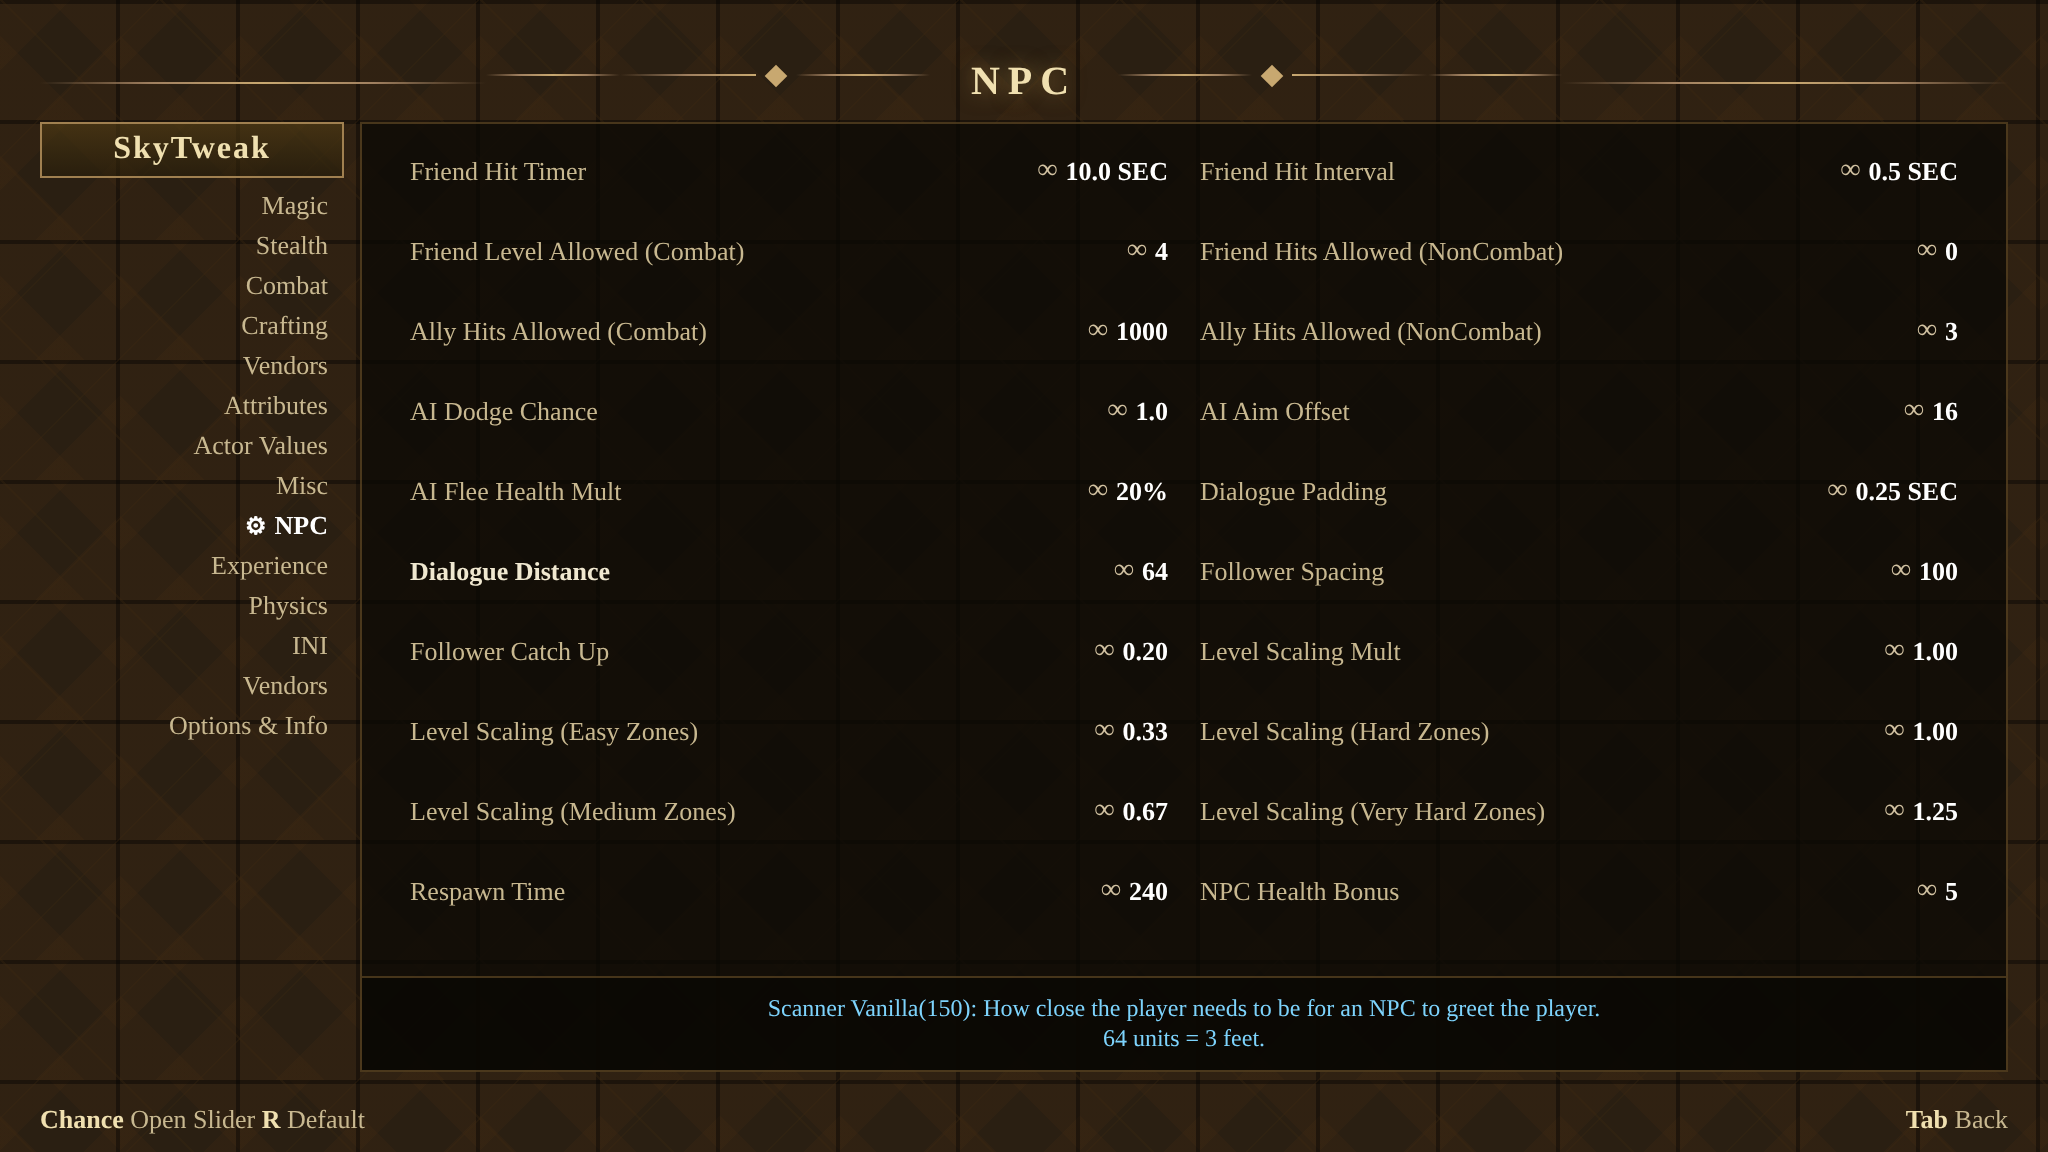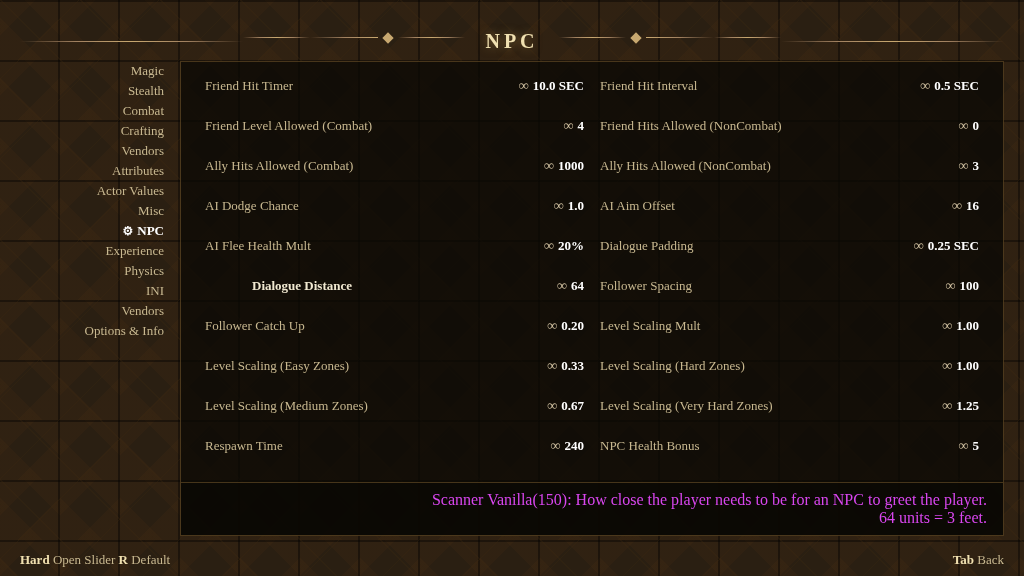--- a/index.html
+++ b/index.html
@@ -140,21 +140,20 @@
       justify-content: space-between;
       padding: 3px 8px;
       font-size: 13px;
       color: #d0c0a0;
       min-height: 24px;
     }
 
     .setting-row.bold-row {
       font-weight: bold;
       color: #f0e8d0;
-      margin-left: 47px;
     }
 
     .setting-name {
       flex: 1;
       color: #c8b890;
     }
 
     .setting-row.bold-row .setting-name {
       color: #f0e8d0;
     }
@@ -176,23 +175,23 @@
 
     .value-text {
       color: #ffffff;
     }
 
     
     .footer-tooltip {
       background: rgba(10, 8, 4, 0.85);
       border-top: 1px solid rgba(160,120,60,0.4);
       padding: 8px 16px;
-      text-align: right;
-      font-size: 16px;
-      color: #d946ef;
+      text-align: center;
+      font-size: 12px;
+      color: #7dd3fc;
     }
 
     
     .bottom-bar {
       position: absolute;
       bottom: 8px;
       left: 0;
       right: 0;
       display: flex;
       justify-content: space-between;
@@ -226,20 +225,21 @@
     <div style="padding:0 20px;font-size:20px;font-weight:bold;letter-spacing:4px;color:#f0e0b0;text-shadow:0 0 10px rgba(200,160,80,0.5);">NPC</div>
     <div class="title-bar" style="flex:1;display:flex;align-items:center;">
       <span style="width:8px;height:8px;background:#c8a870;transform:rotate(45deg);margin:0 6px;display:inline-block;"></span>
       <span style="flex:1;height:1px;background:linear-gradient(to left, transparent, #a08060, #c8a870);"></span>
     </div>
   </div>
 
   <div class="content-area">
 
     <div class="sidebar">
+      <div class="sidebar-title">SkyTweak</div>
       <div class="sidebar-item">Magic</div>
       <div class="sidebar-item">Stealth</div>
       <div class="sidebar-item">Combat</div>
       <div class="sidebar-item">Crafting</div>
       <div class="sidebar-item">Vendors</div>
       <div class="sidebar-item">Attributes</div>
       <div class="sidebar-item">Actor Values</div>
       <div class="sidebar-item">Misc</div>
       <div class="sidebar-item active">
         <span class="npc-icon">⚙</span>
@@ -406,21 +406,21 @@
       <div class="footer-tooltip">
         <div>Scanner Vanilla(150): How close the player needs to be for an NPC to greet the player.</div>
         <div>64 units = 3 feet.</div>
       </div>
     </div>
   </div>
 </div>
 
 <div class="bottom-bar">
   <div class="bottom-hint">
-    <span class="key">Hard</span>
+    <span class="key">Chance</span>
     <span> </span>
     <span>Open Slider</span>
     <span>  </span>
     <span class="key">R</span>
     <span>Default</span>
   </div>
   <div class="bottom-hint">
     <span class="key">Tab</span>
     <span>Back</span>
   </div>

